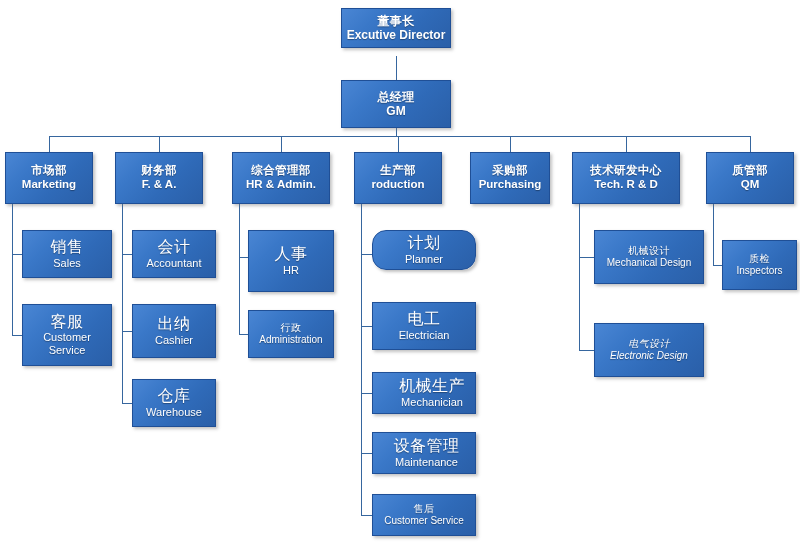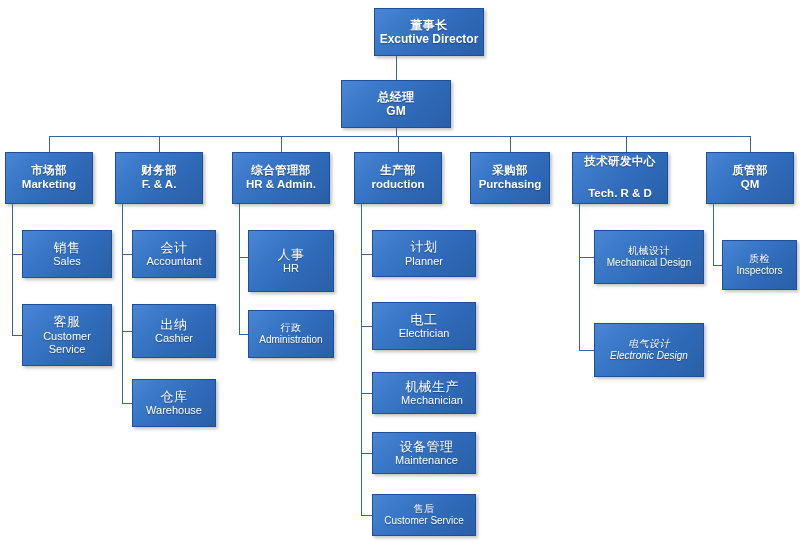--- a/index.html
+++ b/index.html
@@ -59,21 +59,21 @@
     font-size: 11px;
     font-weight: bold;
     text-shadow: 0 1px 1px rgba(0,0,0,0.35);
   }
 
   
   .level-0 .cn { font-size: 12px; }
   .level-0 .en { font-size: 12px; }
   .level-1 .cn { font-size: 11.5px; }
   .level-1 .en { font-size: 11.5px; }
-  .level-2 .cn { font-size: 13px; font-weight: normal; }
+  .level-2 .cn { font-size: 16px; font-weight: normal; }
   .level-2 .en { font-size: 11px; font-weight: normal; }
   .level-2.small .cn { font-size: 10px; }
   .level-2.small .en { font-size: 10px; }
 
   .line {
     position: absolute;
     background: #36669e;
   }
   .line.h { height: 1px; }
   .line.v { width: 1px; }
@@ -109,21 +109,21 @@
       <div class="line h" style="left: 361px; top: 393px; width: 11px;"></div>
       <div class="line h" style="left: 361px; top: 453px; width: 11px;"></div>
       <div class="line h" style="left: 361px; top: 515px; width: 11px;"></div>
       <div class="line v" style="left: 579px; top: 204px; height: 146px;"></div>
       <div class="line h" style="left: 579px; top: 257px; width: 15px;"></div>
       <div class="line h" style="left: 579px; top: 350px; width: 15px;"></div>
       <div class="line v" style="left: 713px; top: 204px; height: 61px;"></div>
       <div class="line h" style="left: 713px; top: 265px; width: 9px;"></div>
     </div>
   <div id="nodes-layer">
-      <div class="node level-0" style="left: 341px; top: 8px; width: 110px; height: 48px; margin-left: 33px;">
+      <div class="node level-0" style="left: 341px; top: 8px; width: 110px; height: 40px;">
         <div class="cn">董事长</div>
         <div class="en">Excutive Director</div>
       </div>
       <div class="node level-0" style="left: 341px; top: 80px; width: 110px; height: 48px;">
         <div class="cn">总经理</div>
         <div class="en">GM</div>
       </div>
       <div class="node level-1" style="left: 5px; top: 152px; width: 88px; height: 52px;">
         <div class="cn">市场部</div>
         <div class="en">Marketing</div>
@@ -137,21 +137,21 @@
         <div class="en">HR &amp; Admin.</div>
       </div>
       <div class="node level-1" style="left: 354px; top: 152px; width: 88px; height: 52px;">
         <div class="cn">生产部</div>
         <div class="en">roduction</div>
       </div>
       <div class="node level-1" style="left: 470px; top: 152px; width: 80px; height: 52px;">
         <div class="cn">采购部</div>
         <div class="en">Purchasing</div>
       </div>
-      <div class="node level-1" style="left: 572px; top: 152px; width: 96px; height: 52px; justify-content: space-between;">
+      <div class="node level-1" style="left: 572px; top: 152px; width: 108px; height: 52px;">
         <div class="cn">技术研发中心</div>
         <div class="en">Tech. R &amp; D</div>
       </div>
       <div class="node level-1" style="left: 706px; top: 152px; width: 88px; height: 52px;">
         <div class="cn">质管部</div>
         <div class="en">QM</div>
       </div>
       <div class="node level-2" style="left: 22px; top: 230px; width: 90px; height: 48px;">
         <div class="cn">销售</div>
         <div class="en">Sales</div>
@@ -173,21 +173,21 @@
         <div class="en">Warehouse</div>
       </div>
       <div class="node level-2" style="left: 248px; top: 230px; width: 86px; height: 62px;">
         <div class="cn">人事</div>
         <div class="en">HR</div>
       </div>
       <div class="node level-2 small" style="left: 248px; top: 310px; width: 86px; height: 48px;">
         <div class="cn">行政</div>
         <div class="en">Administration</div>
       </div>
-      <div class="node level-2" style="left: 372px; top: 230px; width: 104px; height: 47px;">
+      <div class="node level-2" style="left: 372px; top: 230px; width: 104px; height: 40px; border-radius: 14px;">
         <div class="cn">计划</div>
         <div class="en">Planner</div>
       </div>
       <div class="node level-2" style="left: 372px; top: 302px; width: 104px; height: 48px;">
         <div class="cn">电工</div>
         <div class="en">Electrician</div>
       </div>
       <div class="node level-2" style="left: 372px; top: 372px; width: 104px; height: 42px; padding-left: 19px;">
         <div class="cn">机械生产</div>
         <div class="en">Mechanician</div>

